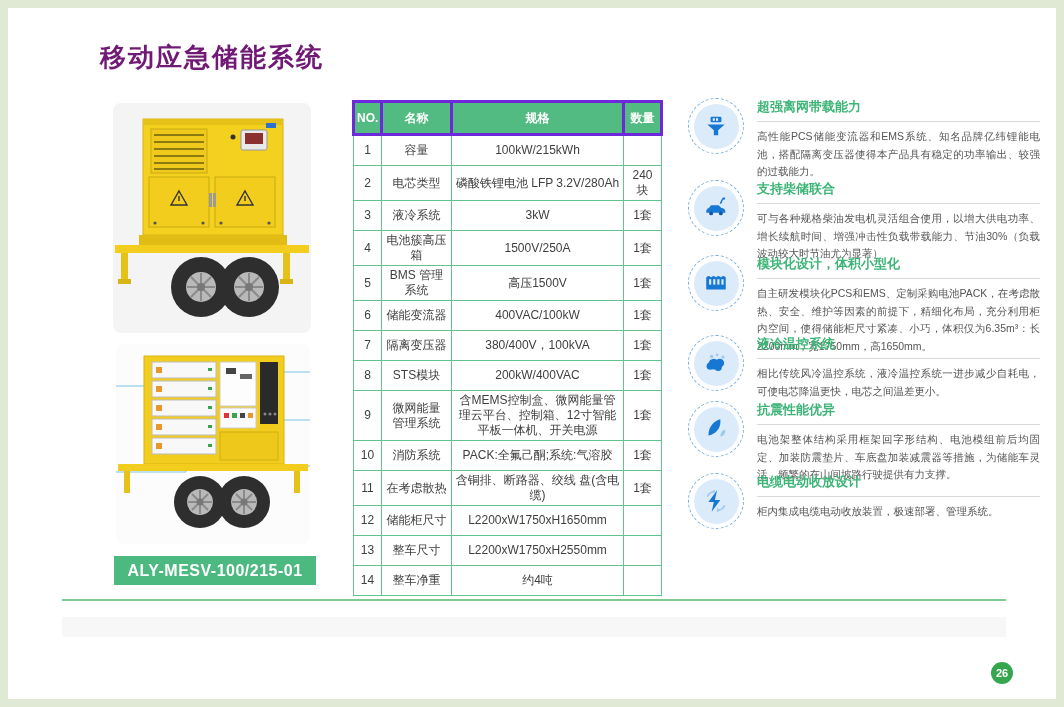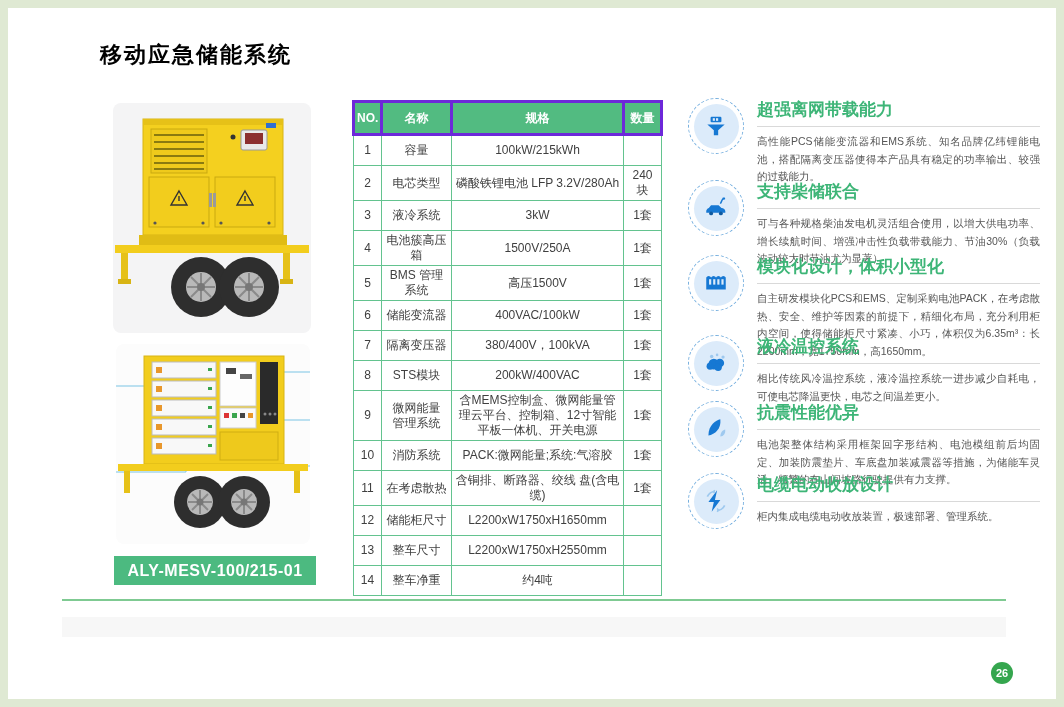--- a/index.html
+++ b/index.html
@@ -7,21 +7,21 @@
     position:relative; width:1064px; height:707px;
     background:#dfe9d3; overflow:hidden;
     font-family:"Liberation Sans","DejaVu Sans",sans-serif;
   }
   .page {
     position:absolute; left:8px; top:8px; width:1048px; height:691px;
     background:#ffffff;
   }
   .page-title {
     position:absolute; left:100px; top:40px;
-    font-size:22px; font-weight:bold; color:#000000; letter-spacing:2px;
+    font-size:26px; font-weight:bold; color:#701a75; letter-spacing:2px;
   }
   .img-card1 {
     position:absolute; left:113px; top:103px; width:198px; height:230px;
     background:#f4f4f5; border-radius:8px; overflow:hidden;
   }
   .img-card2 {
     position:absolute; left:116px; top:344px; width:194px; height:200px;
     background:#fcfcfc; border-radius:8px; overflow:hidden;
   }
   .model-badge {
@@ -49,21 +49,21 @@
     width:54px; height:54px; border-radius:50%;
     border:1px dashed #74aede; flex:none;
     display:flex; align-items:center; justify-content:center;
   }
   .f-icon-inner {
     width:45px; height:45px; border-radius:50%; background:#dcebfa;
     display:flex; align-items:center; justify-content:center;
   }
   .f-body { margin-left:13px; width:283px; }
   .f-title {
-    font-size:17px; font-weight:bold; color:#3db577;
+    font-size:13px; font-weight:bold; color:#3db577;
     padding-bottom:5px; border-bottom:1px solid #d9d9d9; margin-bottom:6px;
   }
   .f-text { font-size:10.5px; color:#555; line-height:1.68; text-align:justify; }
   .divider-line {
     position:absolute; left:62px; top:599px; width:944px; height:2px; background:#7fca92;
   }
   .footer-band {
     position:absolute; left:62px; top:617px; width:944px; height:20px; background:#f7f7f7;
   }
   .page-badge {
@@ -284,21 +284,21 @@
         </tr>
     <tr>
           <td>9</td>
           <td>微网能量 管理系统</td>
           <td class="spec-small">含MEMS控制盒、微网能量管理云平台、控制箱、12寸智能平板一体机、开关电源</td>
           <td>1套</td>
         </tr>
     <tr>
           <td>10</td>
           <td>消防系统</td>
-          <td>PACK:微网能量;系统:气溶胶</td>
+          <td>PACK:全氟己酮;系统:气溶胶</td>
           <td>1套</td>
         </tr>
     <tr>
           <td>11</td>
           <td>在考虑散热</td>
           <td>含铜排、断路器、绞线 盘(含电缆)</td>
           <td>1套</td>
         </tr>
     <tr>
           <td>12</td>

